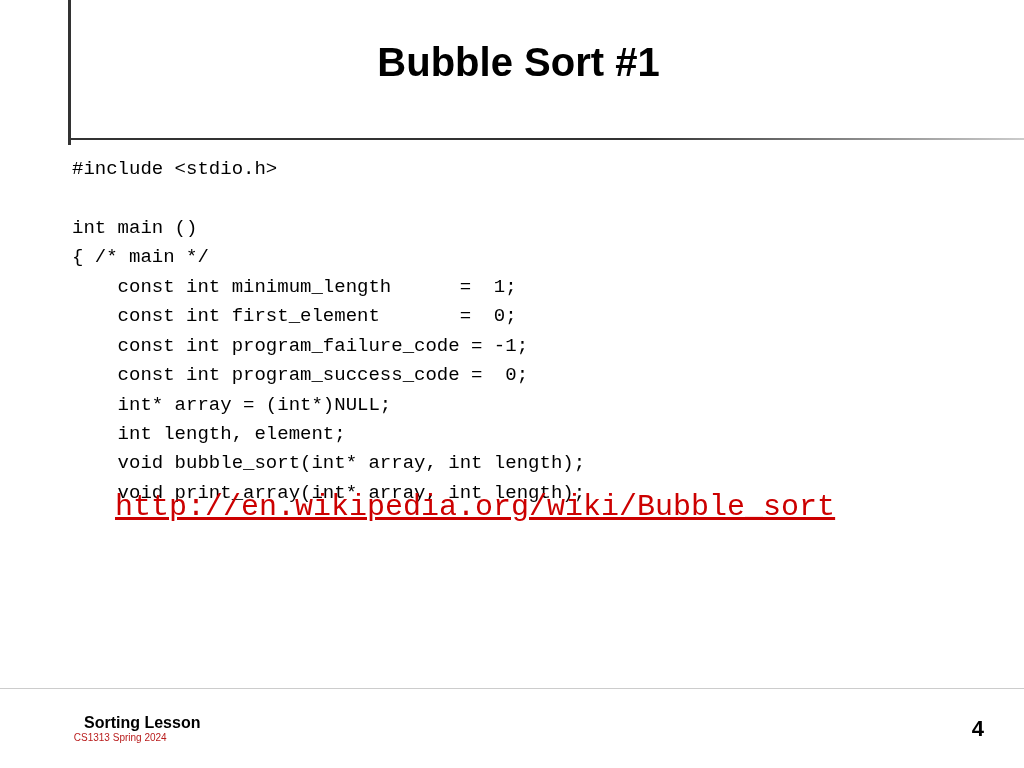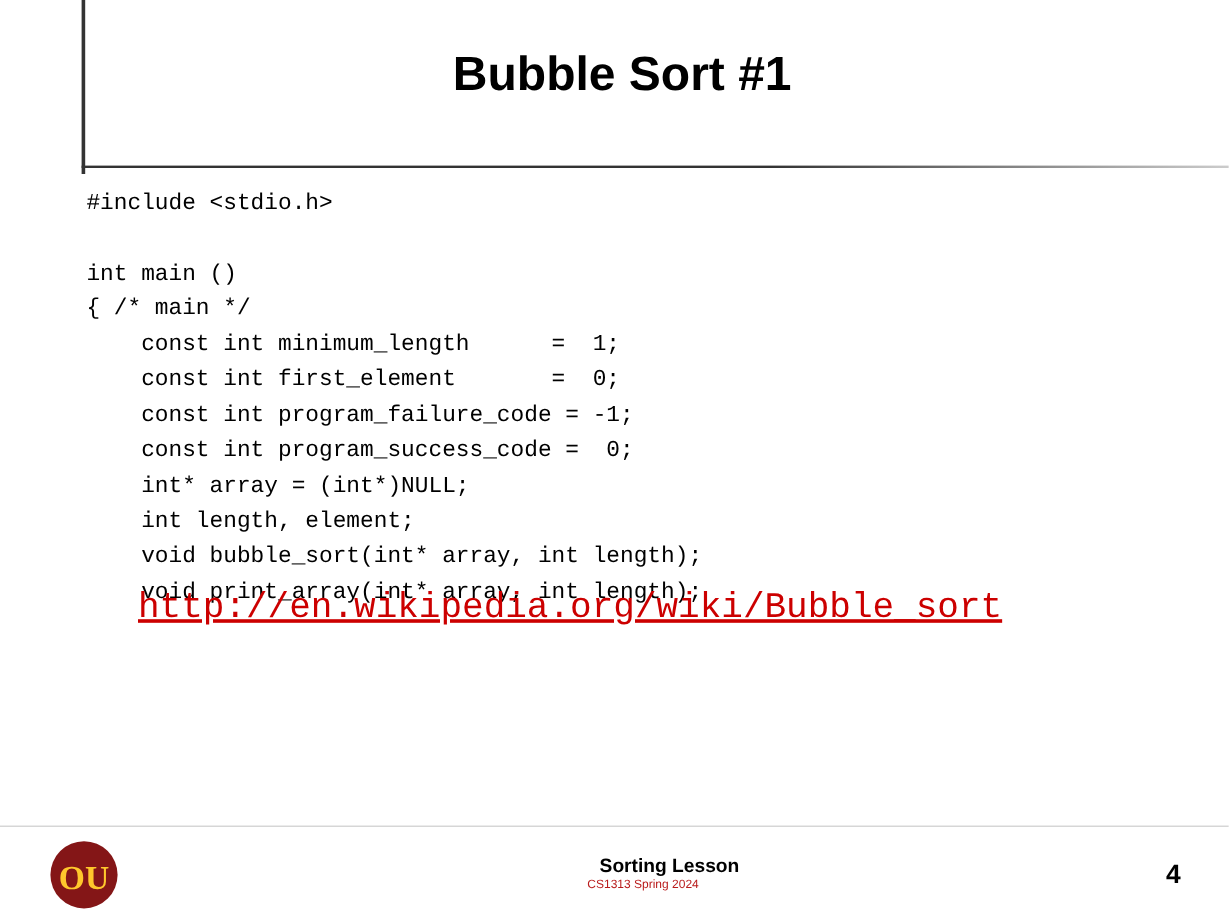--- a/index.html
+++ b/index.html
@@ -145,26 +145,20 @@
     int length, element;
     void bubble_sort(int* array, int length);
     void print_array(int* array, int length);</div>
 
 <div class="link-area">
   <a class="wiki-link" href="#">http://en.wikipedia.org/wiki/Bubble_sort</a>
 </div>
 
 <div class="footer">
 
-  <div class="footer-logo">
-    <svg viewBox="0 0 60 60" xmlns="http://www.w3.org/2000/svg">
-      <circle cx="30" cy="30" r="28" fill="#841617"></circle>
-      <text x="30" y="42" text-anchor="middle" font-size="28" font-family="serif" font-weight="bold" fill="#ffc72c">OU</text>
-    </svg>
-  </div>
 
   <div class="footer-center">
     <div class="footer-title">Sorting Lesson</div>
     <div class="footer-subtitle">CS1313 Spring 2024</div>
   </div>
 
   <div class="footer-page">4</div>
 </div>
 
 </body></html>

